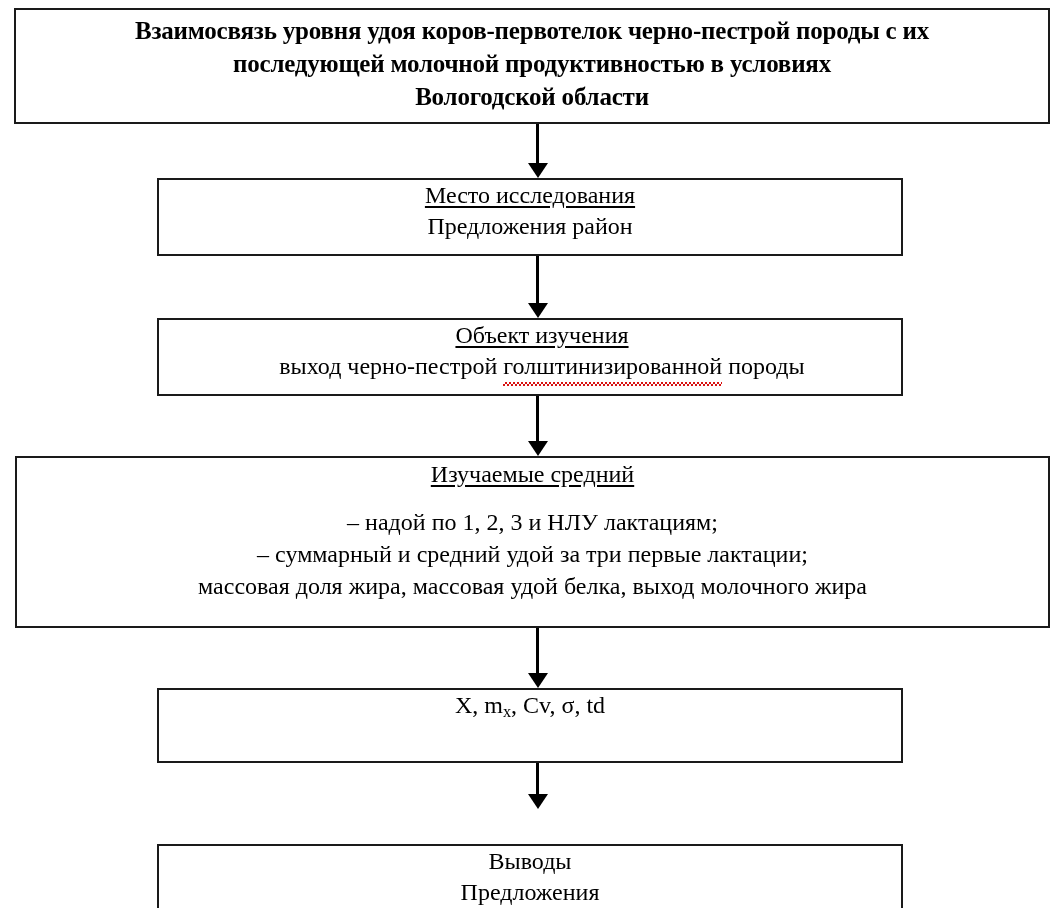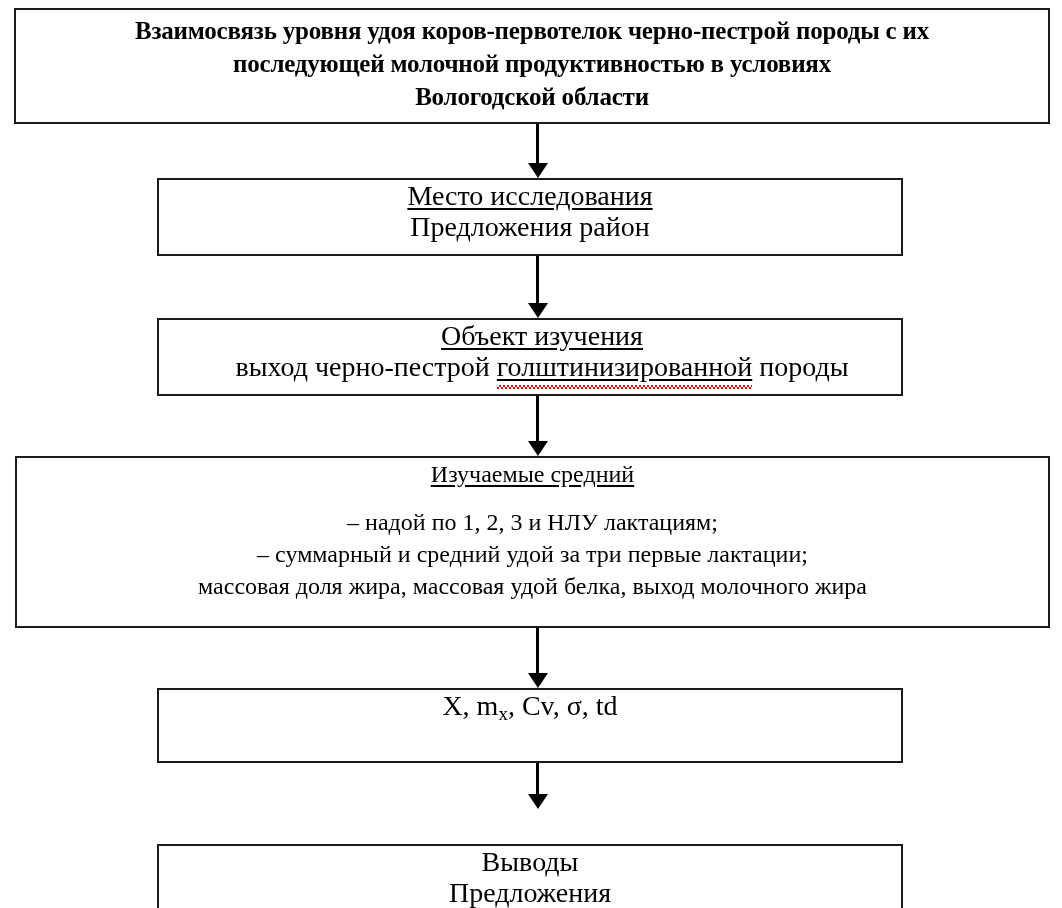--- a/index.html
+++ b/index.html
@@ -45,21 +45,21 @@
     font-size: 25px;
     line-height: 33px;
     letter-spacing: -0.2px;
   }
   
   .step {
     left: 157px;
     width: 746px;
   }
   .step .line, .wide .line {
-    font-size: 28px;
+    font-size: 24px;
     line-height: 31px;
   }
   #box-place  { top: 178px; height: 78px; }
   #box-object { top: 318px; height: 78px; padding-left: 24px; }
   #box-params { top: 688px; height: 75px; }
   #box-concl  { top: 844px; height: 90px; }
 
   #box-traits {
     left: 15px;
     top: 456px;
@@ -71,21 +71,20 @@
 
   .heading {
     text-decoration: underline;
     text-underline-offset: 3px;
   }
   .u-black {
     text-decoration: underline;
     text-underline-offset: 3px;
   }
   .spell-both {
-    text-decoration: underline;
     text-underline-offset: 3px;
     position: relative;
   }
   .spell-both::after {
     content: "";
     position: absolute;
     left: 0;
     right: 0;
     bottom: -7px;
     height: 4px;

